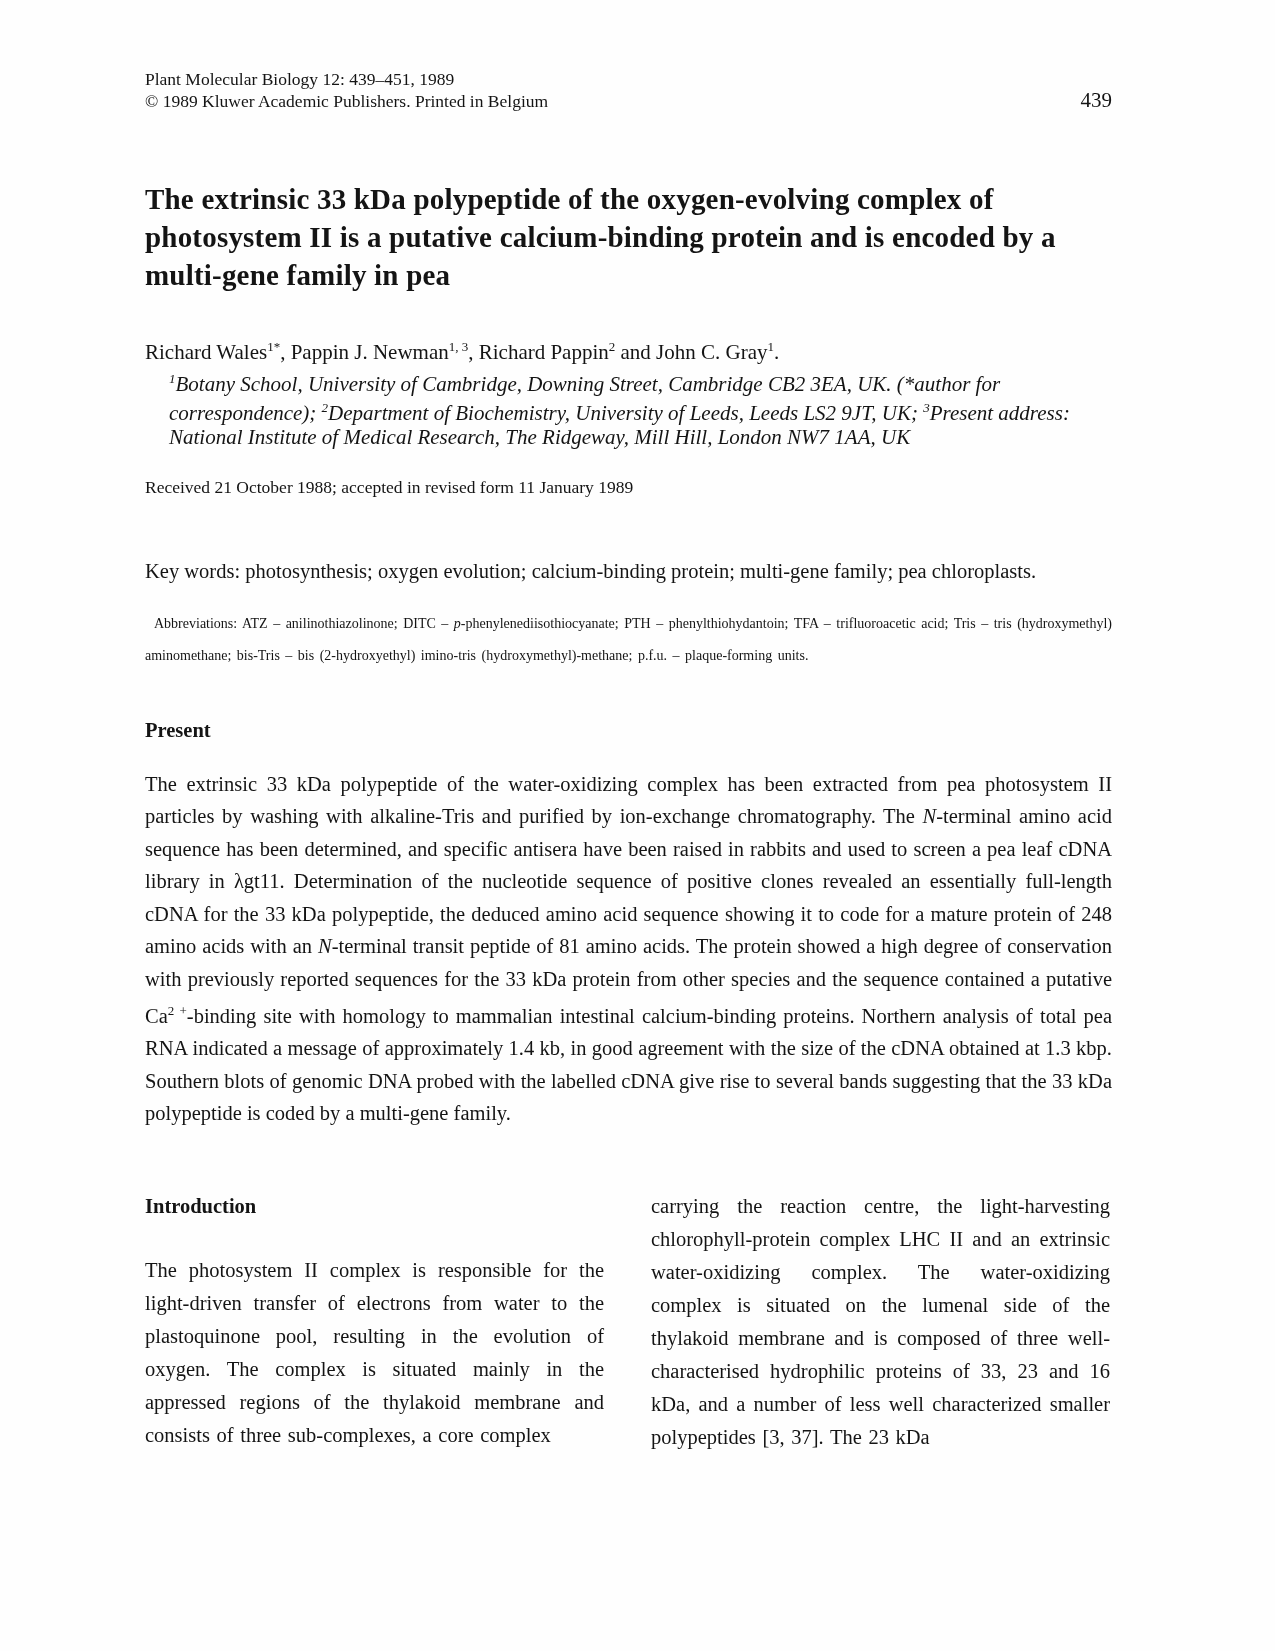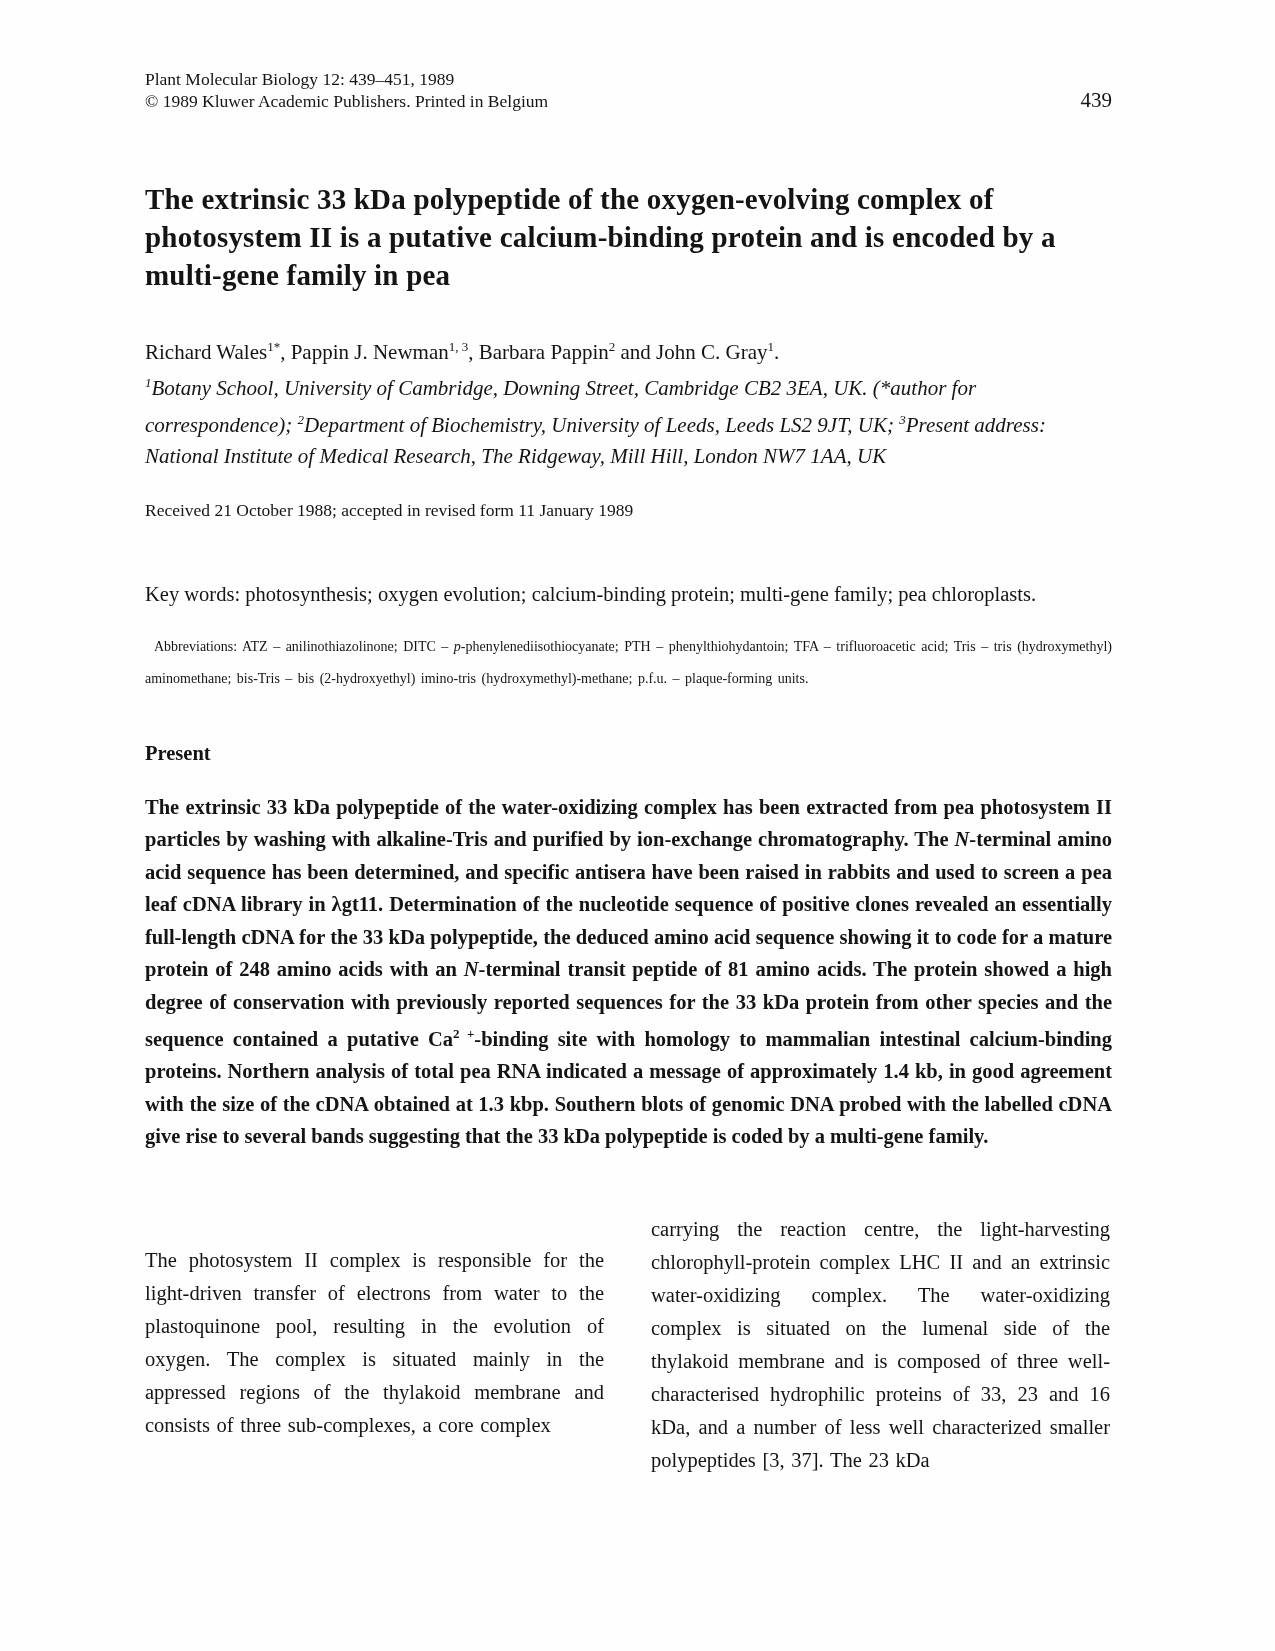--- a/index.html
+++ b/index.html
@@ -46,22 +46,23 @@
   .authors {
     margin-top: 38px;
     font-size: 21px;
     line-height: 30px;
   }
   .authors sup, .affiliations sup {
     font-size: 13px;
   }
   .affiliations {
     font-size: 21px;
-    line-height: 31px;
+    line-height: 24px;
     font-style: italic;
+    margin-left: 24px;
   }
   .received {
     margin-top: 27px;
     font-size: 17.5px;
     line-height: 22px;
   }
   .keywords {
     margin-top: 57px;
     font-size: 20.5px;
     line-height: 32px;
@@ -81,21 +82,20 @@
     margin-top: 45px;
     font-size: 20.5px;
     font-weight: bold;
     line-height: 26px;
   }
   .abstract-body {
     margin-top: 25px;
     font-size: 20.5px;
     line-height: 32.5px;
     text-align: justify;
-    font-weight: bold;
   }
   .abstract-body sup {
     font-size: 13px;
   }
   .two-columns {
     margin-top: 60px;
     display: flex;
     gap: 47px;
   }
   .col {
@@ -126,36 +126,37 @@
   <div class="running-head">
     <div class="running-head-left">
       <div>Plant Molecular Biology 12: 439–451, 1989</div>
       <div>© 1989 Kluwer Academic Publishers. Printed in Belgium</div>
     </div>
     <div class="page-number">439</div>
   </div>
 
   <h1 class="article-title">The extrinsic 33 kDa polypeptide of the oxygen-evolving complex of photosystem II is a putative calcium-binding protein and is encoded by a multi-gene family in pea</h1>
 
-  <div class="authors"><span>Richard Wales</span><sup>1*</sup><span>, Pappin J. Newman</span><sup>1, 3</sup><span>, Barbara Pappin</span><sup>2</sup><span> and John C. Gray</span><sup>1</sup><span>.</span></div>
+  <div class="authors"><span>Richard Wales</span><sup>1*</sup><span>, Pappin J. Newman</span><sup>1, 3</sup><span>, Richard Pappin</span><sup>2</sup><span> and John C. Gray</span><sup>1</sup><span>.</span></div>
 
   <div class="affiliations"><sup>1</sup><span>Botany School, University of Cambridge, Downing Street, Cambridge CB2 3EA, UK. (*author for correspondence); </span><sup>2</sup><span>Department of Biochemistry, University of Leeds, Leeds LS2 9JT, UK; </span><sup>3</sup><span>Present address: National Institute of Medical Research, The Ridgeway, Mill Hill, London NW7 1AA, UK</span></div>
 
   <div class="received">Received 21 October 1988; accepted in revised form 11 January 1989</div>
 
   <p class="keywords"><span class="label">Key words:</span><span> photosynthesis; oxygen evolution; calcium-binding protein; multi-gene family; pea chloroplasts.</span></p>
 
   <p class="abbreviations"><span class="label">Abbreviations:</span><span><span> ATZ – anilinothiazolinone; DITC – </span><span style="font-style: italic;">p</span><span>-phenylenediisothiocyanate; PTH – phenylthiohydantoin; TFA – trifluoroacetic acid; Tris – tris (hydroxymethyl) aminomethane; bis-Tris – bis (2-hydroxyethyl) imino-tris (hydroxymethyl)-methane; p.f.u. – plaque-forming units.</span></span></p>
 
   <div class="abstract-heading">Present</div>
 
   <p class="abstract-body"><span>The extrinsic 33 kDa polypeptide of the water-oxidizing complex has been extracted from pea photosystem II particles by washing with alkaline-Tris and purified by ion-exchange chromatography. The </span><span style="font-style: italic;">N</span><span>-terminal amino acid sequence has been determined, and specific antisera have been raised in rabbits and used to screen a pea leaf cDNA library in λgt11. Determination of the nucleotide sequence of positive clones revealed an essentially full-length cDNA for the 33 kDa polypeptide, the deduced amino acid sequence showing it to code for a mature protein of 248 amino acids with an </span><span style="font-style: italic;">N</span><span>-terminal transit peptide of 81 amino acids. The protein showed a high degree of conservation with previously reported sequences for the 33 kDa protein from other species and the sequence contained a putative Ca</span><sup>2 +</sup><span>-binding site with homology to mammalian intestinal calcium-binding proteins. Northern analysis of total pea RNA indicated a message of approximately 1.4 kb, in good agreement with the size of the cDNA obtained at 1.3 kbp. Southern blots of genomic DNA probed with the labelled cDNA give rise to several bands suggesting that the 33 kDa polypeptide is coded by a multi-gene family.</span></p>
 
   <div class="two-columns">
     <div class="col col-left">
+      <p class="intro-heading">Introduction</p>
       <p class="body-par">The photosystem II complex is responsible for the light-driven transfer of electrons from water to the plastoquinone pool, resulting in the evolution of oxygen. The complex is situated mainly in the appressed regions of the thylakoid membrane and consists of three sub-complexes, a core complex</p>
     </div>
     <div class="col col-right">
       <p>carrying the reaction centre, the light-harvesting chlorophyll-protein complex LHC II and an extrinsic water-oxidizing complex. The water-oxidizing complex is situated on the lumenal side of the thylakoid membrane and is composed of three well-characterised hydrophilic proteins of 33, 23 and 16 kDa, and a number of less well characterized smaller polypeptides [3, 37]. The 23 kDa</p>
     </div>
   </div>
 
 </div>
 
 </body></html>

